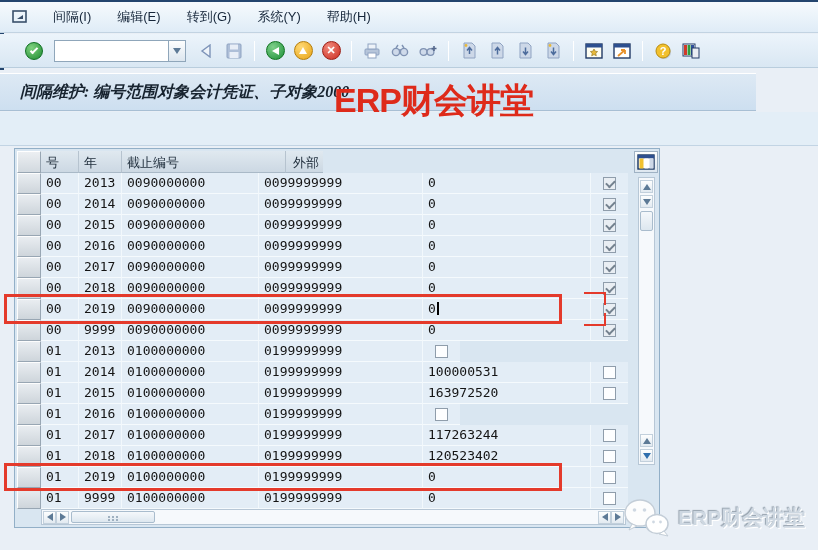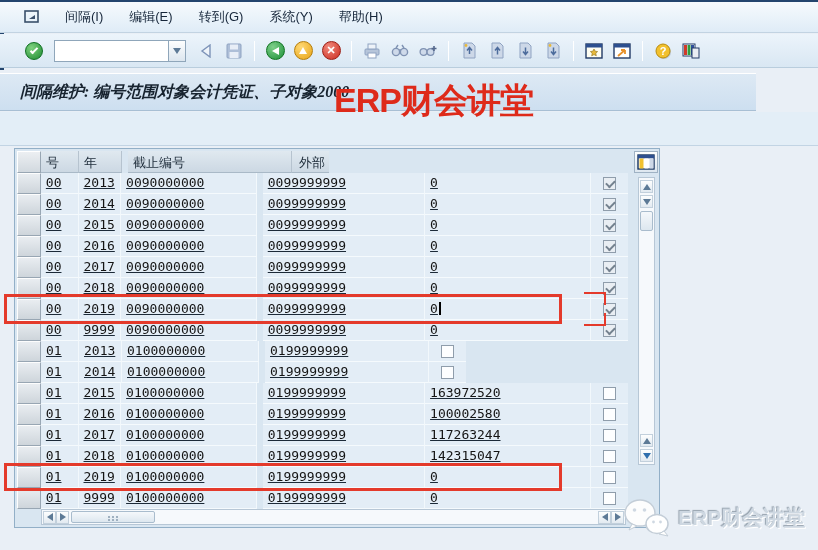--- a/index.html
+++ b/index.html
@@ -8,21 +8,21 @@
     position:relative; width:818px; height:550px; overflow:hidden;
     background:#e9eff6; font-family:"Liberation Sans",sans-serif; color:#1c2a38;
   }
   
   .frame-top{position:absolute;left:0;top:0;width:818px;height:2px;background:#24456e;}
   .frame-left{position:absolute;left:0;top:0;width:4px;height:70px;background:#24456e;}
 
   
   .menubar{position:absolute;left:0;top:2px;width:818px;height:31px;
     background:linear-gradient(#f6fafd,#dfecf7);border-bottom:1px solid #c2d3e2;
-    display:flex;align-items:center;padding-left:24px;font-size:13px;}
+    display:flex;align-items:center;padding-left:12px;font-size:13px;}
   .menu-sys-icon{width:18px;height:16px;margin-right:10px;display:flex;align-items:center;}
   .menu-item{padding:3px 13px;cursor:default;color:#16263a;}
 
   
   .toolbar{position:absolute;left:0;top:34px;width:818px;height:34px;
     background:linear-gradient(#ecf4fb,#d9e7f3);border-bottom:1px solid #b9cddd;
     display:flex;align-items:center;padding-left:20px;}
   .tbtn{width:26px;height:24px;display:flex;align-items:center;justify-content:center;margin:0 1px;border-radius:2px;}
   .tsep{width:1px;height:20px;background:#aebfce;margin:0 6px;border-right:1px solid #fff;}
   .enter-circle{width:18px;height:18px;border-radius:50%;background:radial-gradient(circle at 35% 30%,#7fd27f,#1d8a31);
@@ -52,27 +52,27 @@
 
   
   .tablebox{position:absolute;left:14px;top:148px;width:646px;height:380px;
     border:1px solid #92afc7;background:#d9e6f1;padding:2px;}
   .grid{position:absolute;left:2px;top:2px;width:611px;}
   .thead,.trow{display:flex;}
   .thead{height:22px;}
   .hcell{background:linear-gradient(#e0e9f0,#ccd8e3);border-right:1px solid #b6c3cf;border-bottom:1px solid #a9b9c7;
     font-size:13px;color:#22303e;padding:3px 0 0 5px;height:22px;overflow:hidden;white-space:nowrap;}
   .hsel{background:linear-gradient(#eceff2,#d2d9df);border:1px solid #98a6b3;border-top-color:#fff;border-left-color:#fff;}
-  .trow{height:21px;text-decoration:underline;}
+  .trow{height:21px;}
   .cell{background:#e3edf6;border-right:1px solid #f2f8fc;border-bottom:1px solid #f5fafd;
     font-family:"DejaVu Sans Mono",monospace;font-size:13px;color:#141414;padding:2px 0 0 5px;height:21px;
     overflow:hidden;white-space:nowrap;}
   .selcell{background:linear-gradient(#e9edf1,#ced5db);border:1px solid #98a6b3;border-top-color:#fdfdfd;border-left-color:#fdfdfd;height:21px;}
   .c-sel{width:24px;} .c-no{width:38px;} .c-yr{width:43px;} .c-from{width:137px;}
-  .c-to{width:164px;margin-left:6px;} .c-st{width:168px;} .c-ext{width:37px;display:flex;align-items:center;justify-content:center;padding:0;}
+  .c-to{width:164px;} .c-st{width:168px;} .c-ext{width:37px;display:flex;align-items:center;justify-content:center;padding:0;}
   .chk{width:13px;height:13px;border:1px solid #8f9dab;background:#fdfeff;position:relative;}
   .chk.checked{background:#e9eef3;}
   .chk.checked::after{content:"";position:absolute;left:2px;top:2px;width:7px;height:4px;
     border-left:2px solid #74828f;border-bottom:2px solid #74828f;transform:rotate(-45deg);}
   .caret{display:inline-block;width:2px;height:13px;background:#000;vertical-align:-2px;margin-left:1px;}
 
   
   .cfg-btn{position:absolute;right:1px;top:2px;width:24px;height:22px;border:1px solid #9fb2c4;
     background:linear-gradient(#fdfefe,#dde7f0);display:flex;align-items:center;justify-content:center;}
   .vscroll{position:absolute;right:4px;top:28px;width:17px;height:288px;border:1px solid #b7c7d6;background:#f6f9fc;
@@ -354,20 +354,21 @@
             <div class="cell c-ext" style="border-right: none;">
               <span class="chk"></span>
             </div>
           </div>
           <div class="trow">
             <div class="cell selcell c-sel"></div>
             <div class="cell c-no">01</div>
             <div class="cell c-yr">2014</div>
             <div class="cell c-from">0100000000</div>
             <div class="cell c-to">0199999999</div>
+            <div class="cell c-st">100000531</div>
             <div class="cell c-ext" style="border-right: none;">
               <span class="chk"></span>
             </div>
           </div>
           <div class="trow">
             <div class="cell selcell c-sel"></div>
             <div class="cell c-no">01</div>
             <div class="cell c-yr">2015</div>
             <div class="cell c-from">0100000000</div>
             <div class="cell c-to">0199999999</div>
@@ -375,21 +376,20 @@
             <div class="cell c-ext" style="border-right: none;">
               <span class="chk"></span>
             </div>
           </div>
           <div class="trow">
             <div class="cell selcell c-sel"></div>
             <div class="cell c-no">01</div>
             <div class="cell c-yr">2016</div>
             <div class="cell c-from">0100000000</div>
             <div class="cell c-to">0199999999</div>
-            <div class="cell c-st">100002580</div>
             <div class="cell c-ext" style="border-right: none;">
               <span class="chk"></span>
             </div>
           </div>
           <div class="trow">
             <div class="cell selcell c-sel"></div>
             <div class="cell c-no">01</div>
             <div class="cell c-yr">2017</div>
             <div class="cell c-from">0100000000</div>
             <div class="cell c-to">0199999999</div>
@@ -397,21 +397,21 @@
             <div class="cell c-ext" style="border-right: none;">
               <span class="chk"></span>
             </div>
           </div>
           <div class="trow">
             <div class="cell selcell c-sel"></div>
             <div class="cell c-no">01</div>
             <div class="cell c-yr">2018</div>
             <div class="cell c-from">0100000000</div>
             <div class="cell c-to">0199999999</div>
-            <div class="cell c-st">142315047</div>
+            <div class="cell c-st">120523402</div>
             <div class="cell c-ext" style="border-right: none;">
               <span class="chk"></span>
             </div>
           </div>
           <div class="trow">
             <div class="cell selcell c-sel"></div>
             <div class="cell c-no">01</div>
             <div class="cell c-yr">2019</div>
             <div class="cell c-from">0100000000</div>
             <div class="cell c-to">0199999999</div>

